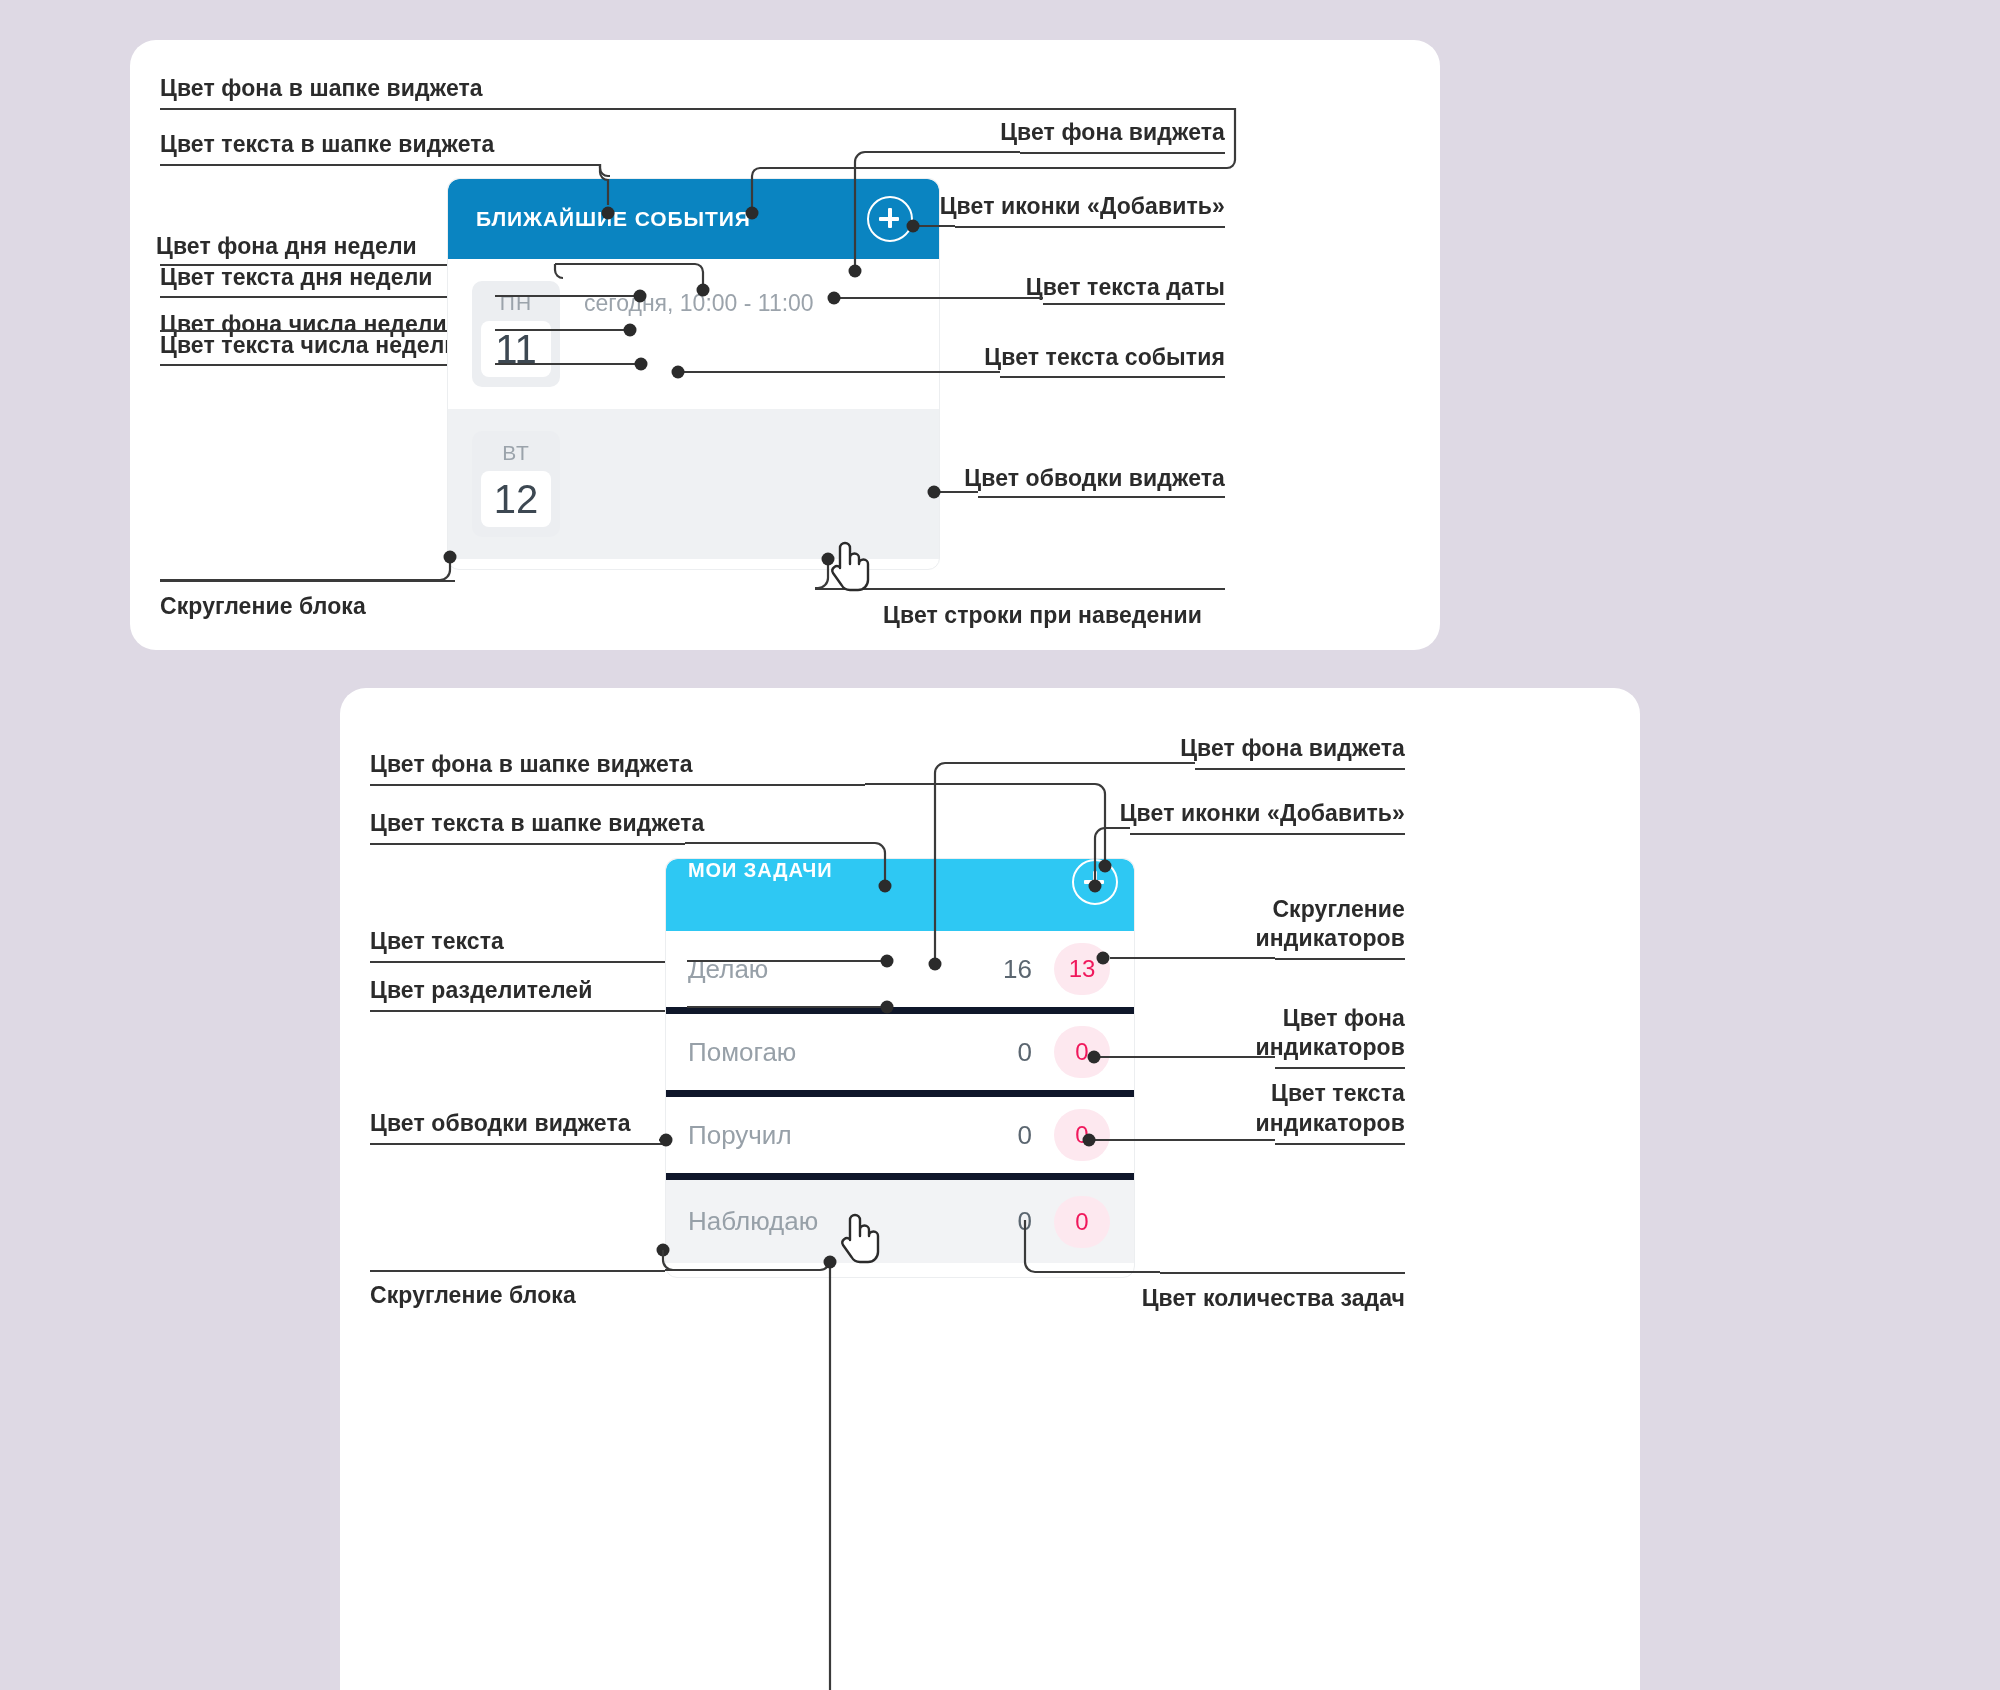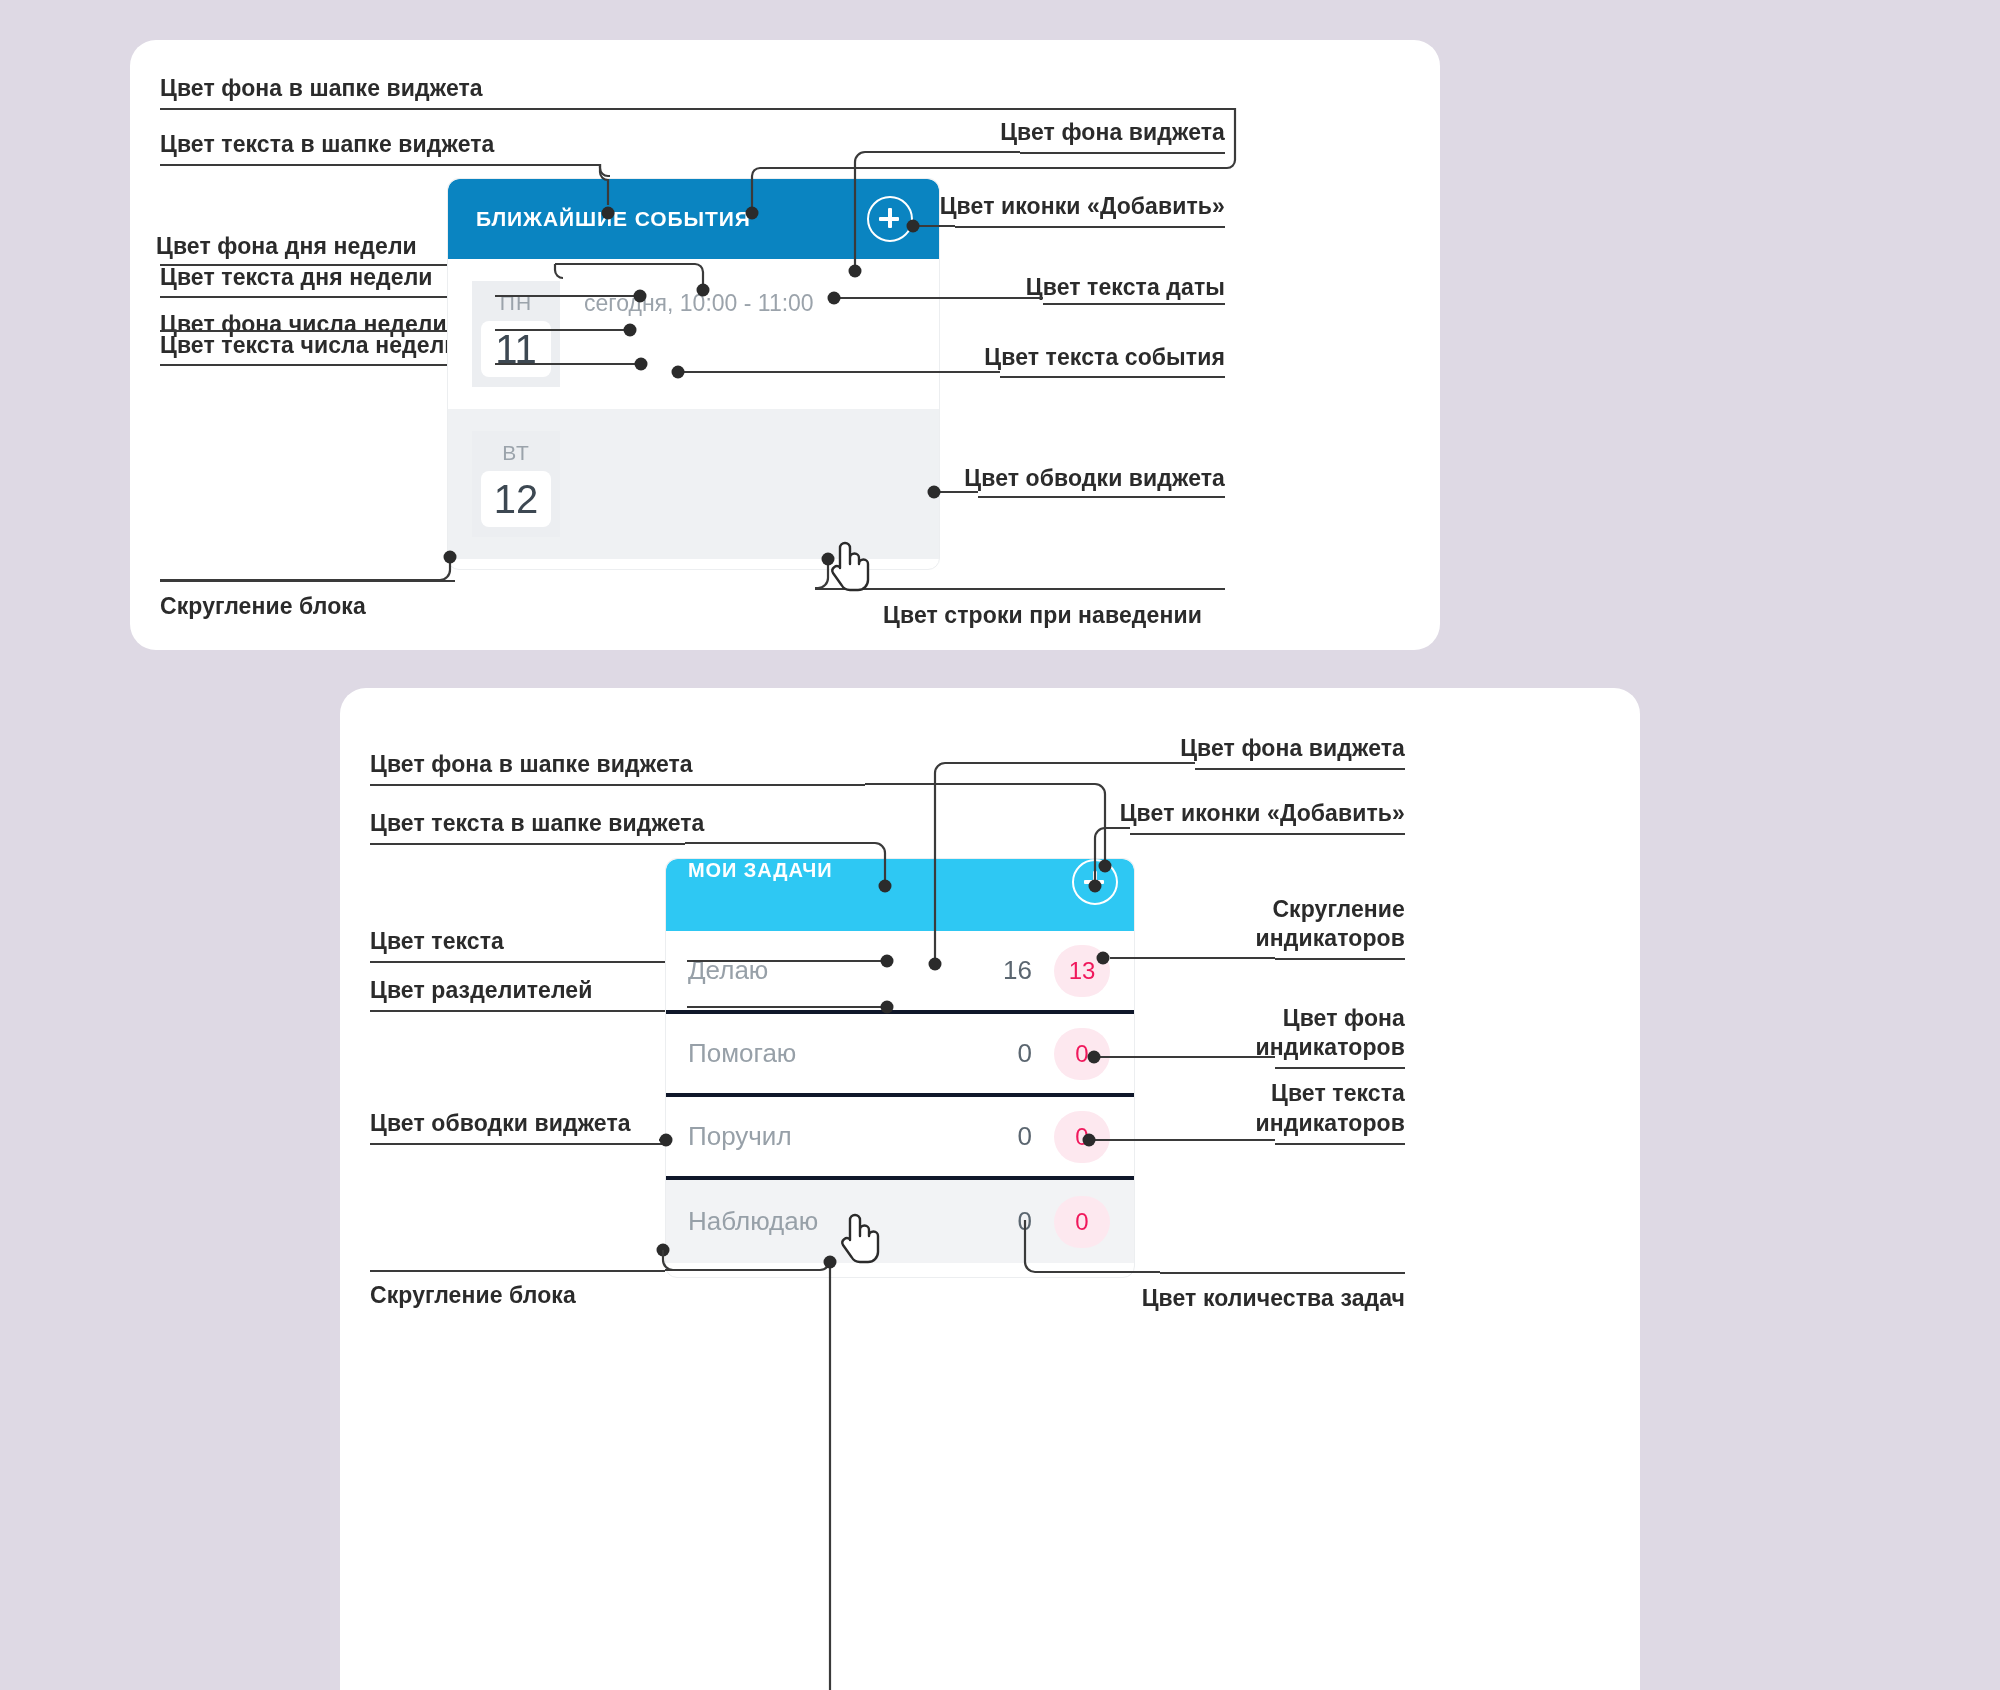--- a/index.html
+++ b/index.html
@@ -73,21 +73,21 @@
     content: ""; position: absolute; background: #ffffff; border-radius: 1px;
   }
   .addbtn::before { left: 50%; top: 10px; width: 4px; height: 20px; margin-left: -2px; }
   .addbtn::after  { top: 50%; left: 10px; height: 4px; width: 20px; margin-top: -2px; }
 
   .evrow { display: flex; padding: 22px 24px 22px 24px; gap: 24px; align-items: flex-start; }
   .evrow.hover { background: #eff1f3; }
   .daybox {
     width: 88px; flex: 0 0 88px;
     background: #eceef1;
-    border-radius: 0;
+    border-radius: 10px;
     padding: 8px 0 10px 0;
     text-align: center;
   }
   .dow { font-size: 21px; color: #9ba3ab; letter-spacing: 1px; line-height: 28px; }
   .dnum {
     background: #ffffff; border-radius: 8px;
     margin: 4px 9px 0 9px;
     font-size: 40px; color: #3d4852; line-height: 56px;
   }
   .evtext { padding-top: 4px; }
@@ -110,21 +110,21 @@
     display: flex; align-items: flex-start; justify-content: space-between;
     padding: 0 16px 0 22px;
     border-top-left-radius: 12px; border-top-right-radius: 12px;
   }
   #w2 .wtitle { color: #ffffff; font-size: 20px; font-weight: bold; letter-spacing: .9px; }
 
   .trow {
     display: flex; align-items: center;
     height: 83px;
     padding: 0 24px 0 22px;
-    border-bottom: 4px solid #0f172a;
+    border-bottom: 7px solid #0f172a;
   }
   .trow:last-child { border-bottom: none; }
   .trow.hover { background: #f2f3f5; }
   .tlabel { flex: 1 1 auto; font-size: 26px; color: #97a0a8; }
   .tcount { font-size: 26px; color: #5b6670; min-width: 54px; text-align: right; }
   .tbadge {
     margin-left: 22px;
     min-width: 56px; height: 52px;
     background: #fde8ef; border-radius: 26px;
     color: #f0185c; font-size: 24px;

